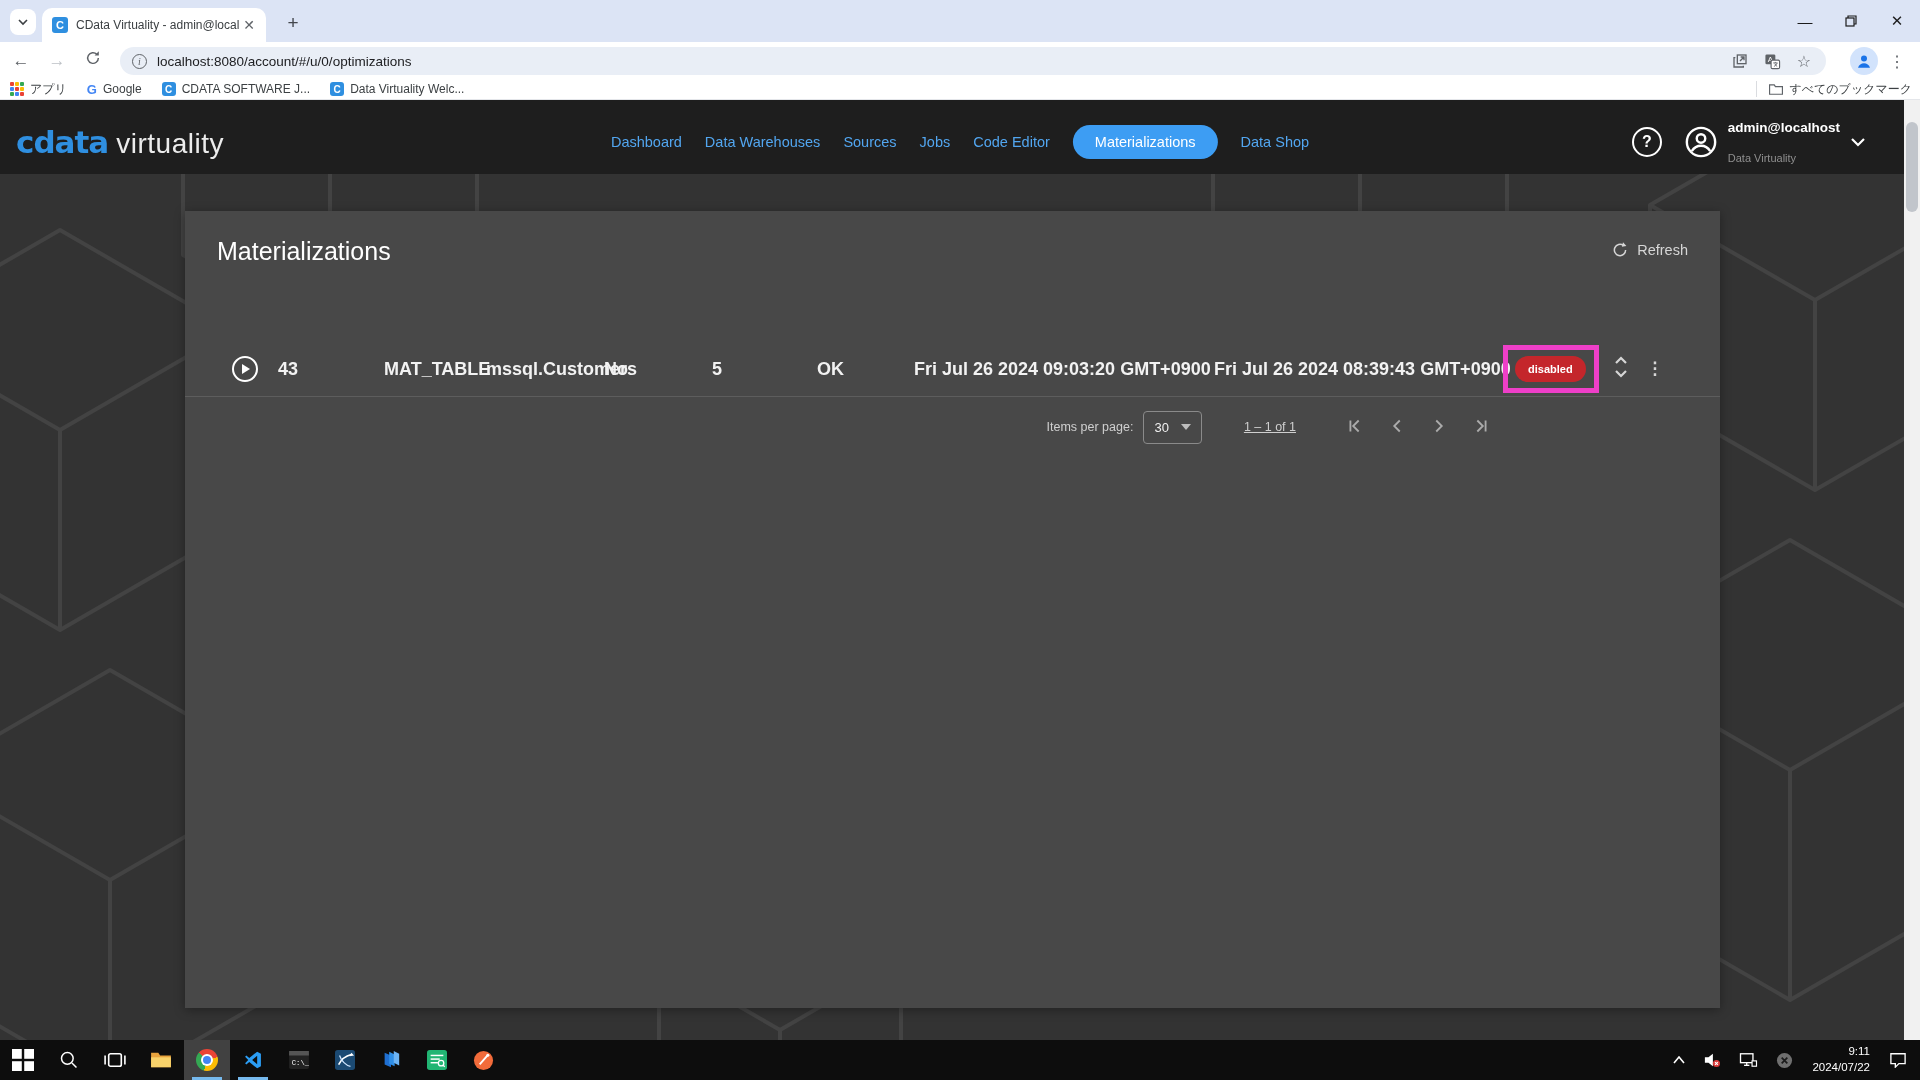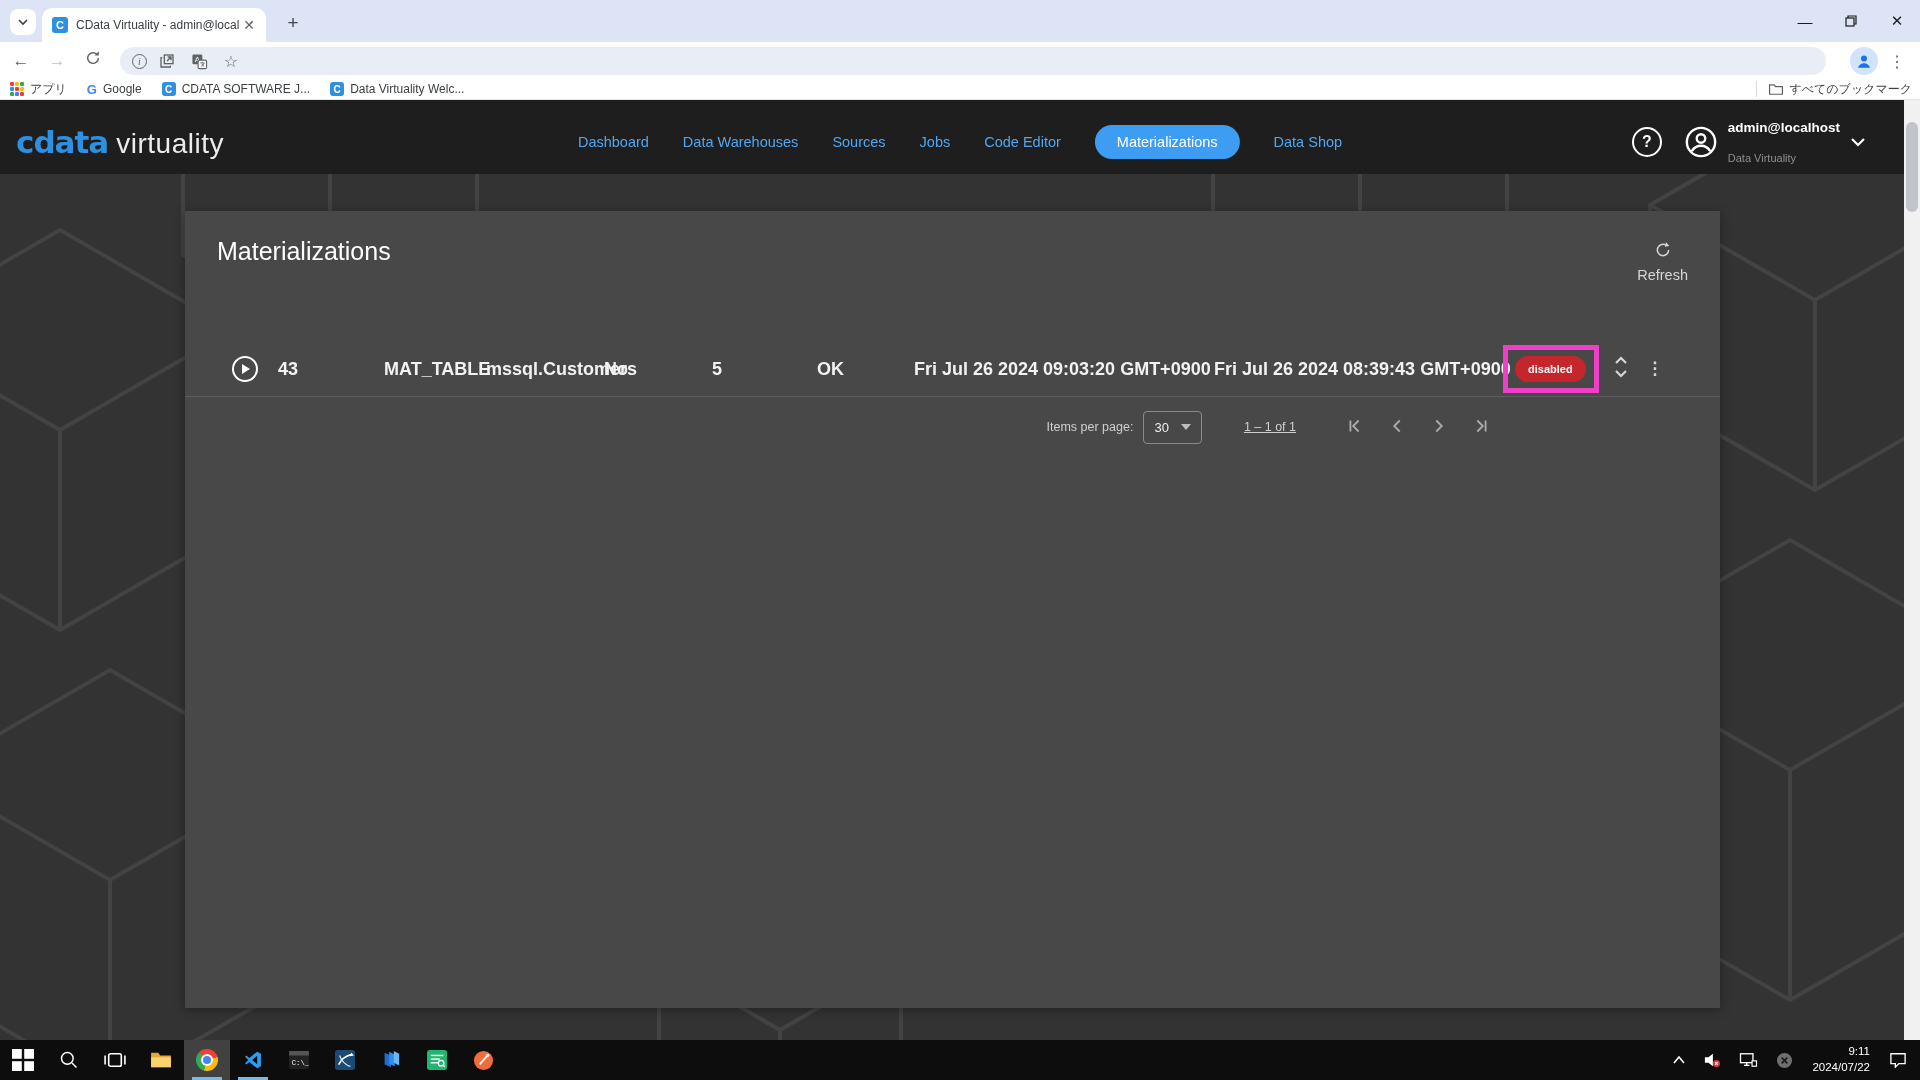--- a/index.html
+++ b/index.html
@@ -39,34 +39,34 @@
   .bm-right { position:absolute; right:8px; display:flex; align-items:center; gap:6px; border:none; background:transparent; font-size:12px; color:#3c4043; cursor:pointer; border-left:1px solid #dadce0; padding-left:12px; height:16px; }
 
   
   .webpage { position:absolute; top:100px; left:0; width:1920px; height:940px; background:var(--page_bg,#333); overflow:hidden; }
   .cube-bg { position:absolute; top:0; left:0; z-index:0; }
 
   .app-header { position:absolute; top:0; left:0; width:1920px; height:74px; background:var(--header_bg,#1e1e1e); z-index:2; }
   .logo { position:absolute; left:16px; top:24px; display:flex; align-items:baseline; gap:8px; }
   .logo-brand { font-size:31px; font-weight:bold; letter-spacing:-1px; color:#2f8fe0; font-family:"DejaVu Sans",sans-serif; }
   .logo-product { font-size:28px; font-weight:300; color:#ececec; letter-spacing:0.5px; }
-  .main-nav { position:absolute; left:50%; transform:translateX(-50%); top:0; height:83px; display:flex; align-items:center; gap:34px; }
+  .main-nav { position:absolute; left:50%; transform:translateX(-50%); top:0; height:83px; display:flex; align-items:center; gap:23px; }
   .nav-item { border:none; background:transparent; color:var(--nav_link_blue,#52a6f0); font-size:14.5px; cursor:pointer; white-space:nowrap; padding:9px 0; }
   .nav-item.active { background:var(--accent_blue,#3d9df3); color:#fff; border-radius:19px; padding:9px 22px; }
   .header-right { position:absolute; right:54px; top:0; height:83px; display:flex; align-items:center; gap:22px; }
   .help-btn { width:30px; height:30px; border:2px solid #fff; border-radius:50%; background:transparent; color:#fff; font-size:16px; font-weight:bold; display:flex; align-items:center; justify-content:center; cursor:pointer; }
   .user-chip { display:flex; align-items:center; gap:10px; border:none; background:transparent; cursor:pointer; }
   .user-texts { text-align:left; }
   .user-name { color:#fff; font-size:13.5px; font-weight:bold; }
   .user-org { color:#8f8f8f; font-size:11px; margin-top:17px; }
 
   
   .panel { position:absolute; left:185px; top:111px; width:1535px; height:797px; background:var(--panel_bg,#484848); z-index:1; box-shadow:0 2px 10px rgba(0,0,0,.35); }
   .panel-title { position:absolute; left:32px; top:26px; font-size:25px; font-weight:500; color:#fff; }
-  .refresh-btn { position:absolute; right:32px; top:30px; display:flex; align-items:center; gap:8px; border:none; background:transparent; color:#d6d6d6; font-size:14.5px; cursor:pointer;flex-direction:column; }
+  .refresh-btn { position:absolute; right:32px; top:30px; display:flex; align-items:center; gap:8px; border:none; background:transparent; color:#d6d6d6; font-size:14.5px; cursor:pointer; }
 
   .thead { position:absolute; left:0; top:79px; width:1535px; height:51px; border-bottom:1px solid #5d5d5d; }
   .th { position:absolute; bottom:16px; font-size:12px; font-weight:bold; color:#bdbdbd; white-space:nowrap; }
   .trow { position:absolute; left:0; top:130px; width:1535px; height:56px; border-bottom:1px solid #5d5d5d; }
   .td { position:absolute; top:50%; transform:translateY(-50%); font-size:18px; font-weight:bold; color:#f2f2f2; white-space:nowrap; }
   .play-btn { position:absolute; left:46px; top:50%; transform:translateY(-50%); width:28px; height:28px; border:none; background:transparent; padding:0; cursor:pointer; }
   .badge { position:absolute; left:1330px; top:50%; transform:translateY(-50%); background:var(--badge_red,#c4262b); color:#fff; font-size:11px; font-weight:bold; padding:7px 13px; border-radius:14px; border:none; cursor:pointer; }
   .pink-box { position:absolute; left:1318px; top:4px; width:96px; height:48px; border:5px solid var(--highlight_pink,#ee3fc8); pointer-events:none; }
   .updown-btn { position:absolute; left:1424px; top:50%; transform:translateY(-50%); width:24px; height:30px; border:none; background:transparent; cursor:pointer; }
   .row-kebab { position:absolute; left:1458px; top:50%; transform:translateY(-50%); width:24px; height:30px; border:none; background:transparent; color:#d6d6d6; font-size:17px; font-weight:bold; cursor:pointer; }
@@ -126,20 +126,21 @@
     <button class="nav-btn">←</button>
     <button class="nav-btn disabled">→</button>
     <button class="nav-btn">
       <svg width="16" height="16" viewBox="0 0 24 24">
           <path d="M20 12a8 8 0 1 1-2.3-5.6" fill="none" stroke="#5f6368" stroke-width="2.2"></path>
           <polygon points="21,2 21,9 14,9" fill="#5f6368" transform="scale(0.9) translate(2,0)"></polygon>
         </svg>
     </button>
     <div class="omnibox">
       <span class="info-icon">i</span>
+      <span class="url-text">localhost:8080/account/#/u/0/optimizations</span>
       <button class="omni-icon">
         <svg width="16" height="16" viewBox="0 0 24 24">
             <path d="M5 7h-2v14h14v-2" fill="none" stroke="#5f6368" stroke-width="2"></path>
             <rect x="8" y="3" width="13" height="13" fill="none" stroke="#5f6368" stroke-width="2"></rect>
             <path d="M12 12l6-6M13 6h5v5" fill="none" stroke="#5f6368" stroke-width="2"></path>
           </svg>
       </button>
       <button class="omni-icon">
         <svg width="17" height="17" viewBox="0 0 24 24">
             <rect x="2" y="2" width="14" height="14" rx="2" fill="#5f6368"></rect>

